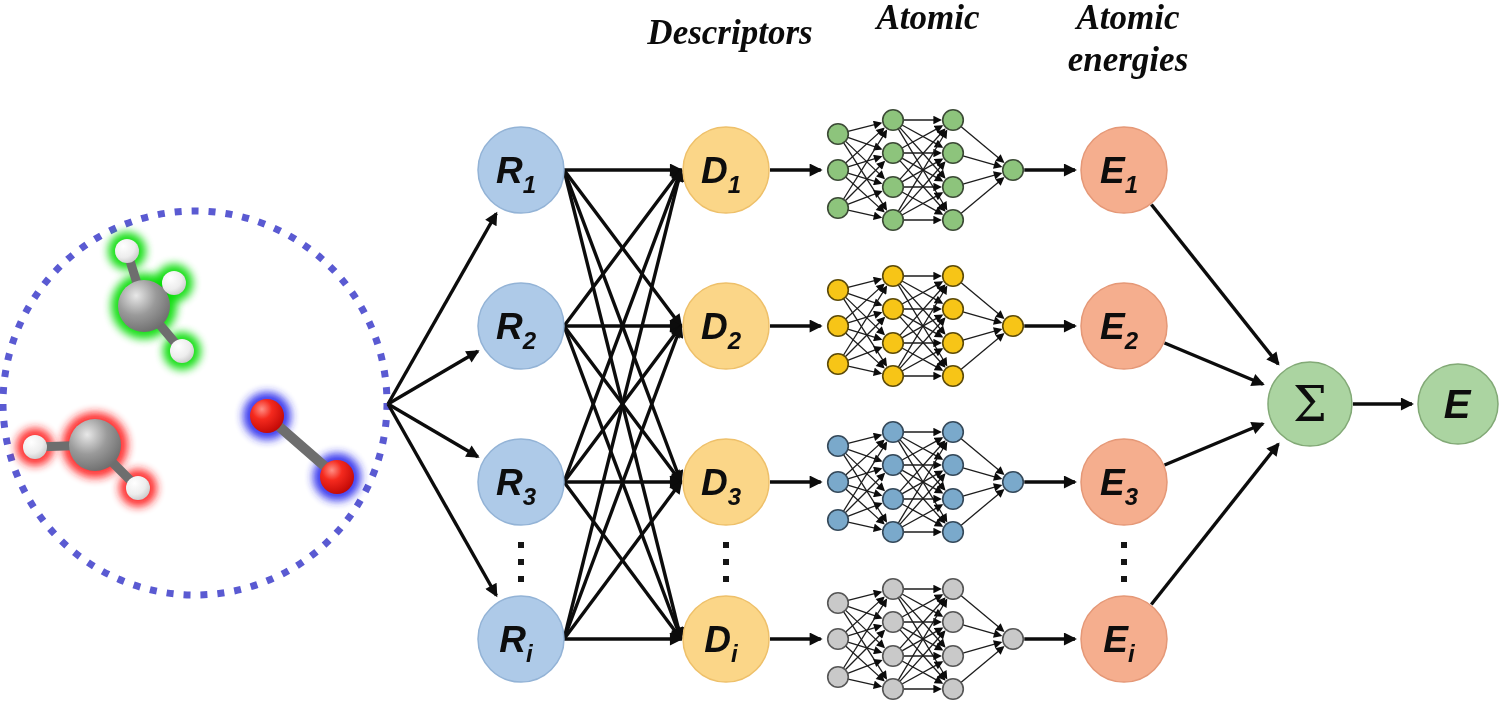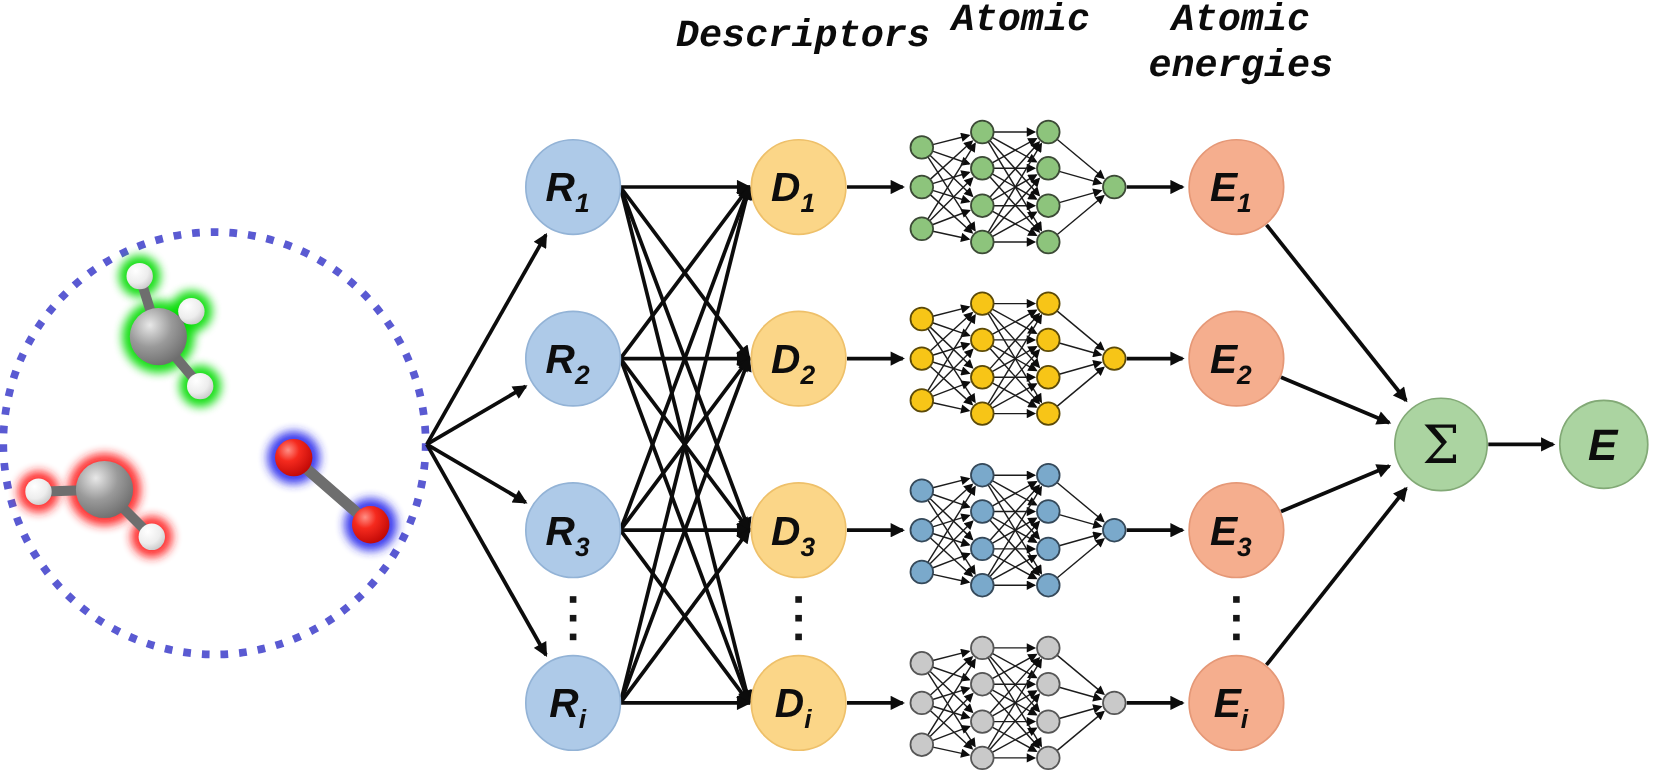--- a/index.html
+++ b/index.html
@@ -1,20 +1,20 @@
 <!DOCTYPE html>
 <html><head>
 <meta charset="utf-8">
 <style>
   html,body{margin:0;padding:0;background:#ffffff;}
   #page{position:relative;width:1503px;height:701px;background:#ffffff;overflow:hidden;
         font-family:"Liberation Sans",sans-serif;}
   #diagram{position:absolute;left:0;top:0;}
   .hdr{position:absolute;text-align:center;color:#0b0b0b;
-       font-family:Liberation Mono, monospace;
+       font-family:Liberation Serif, serif;
        font-weight:bold;font-style:italic;font-size:35px;line-height:42px;}
   .hdr span{display:block;}
 </style>
 </head>
 <body>
 
 <div id="page">
 
   <svg id="diagram" width="1503" height="701" viewBox="0 0 1503 701">
       <defs>

